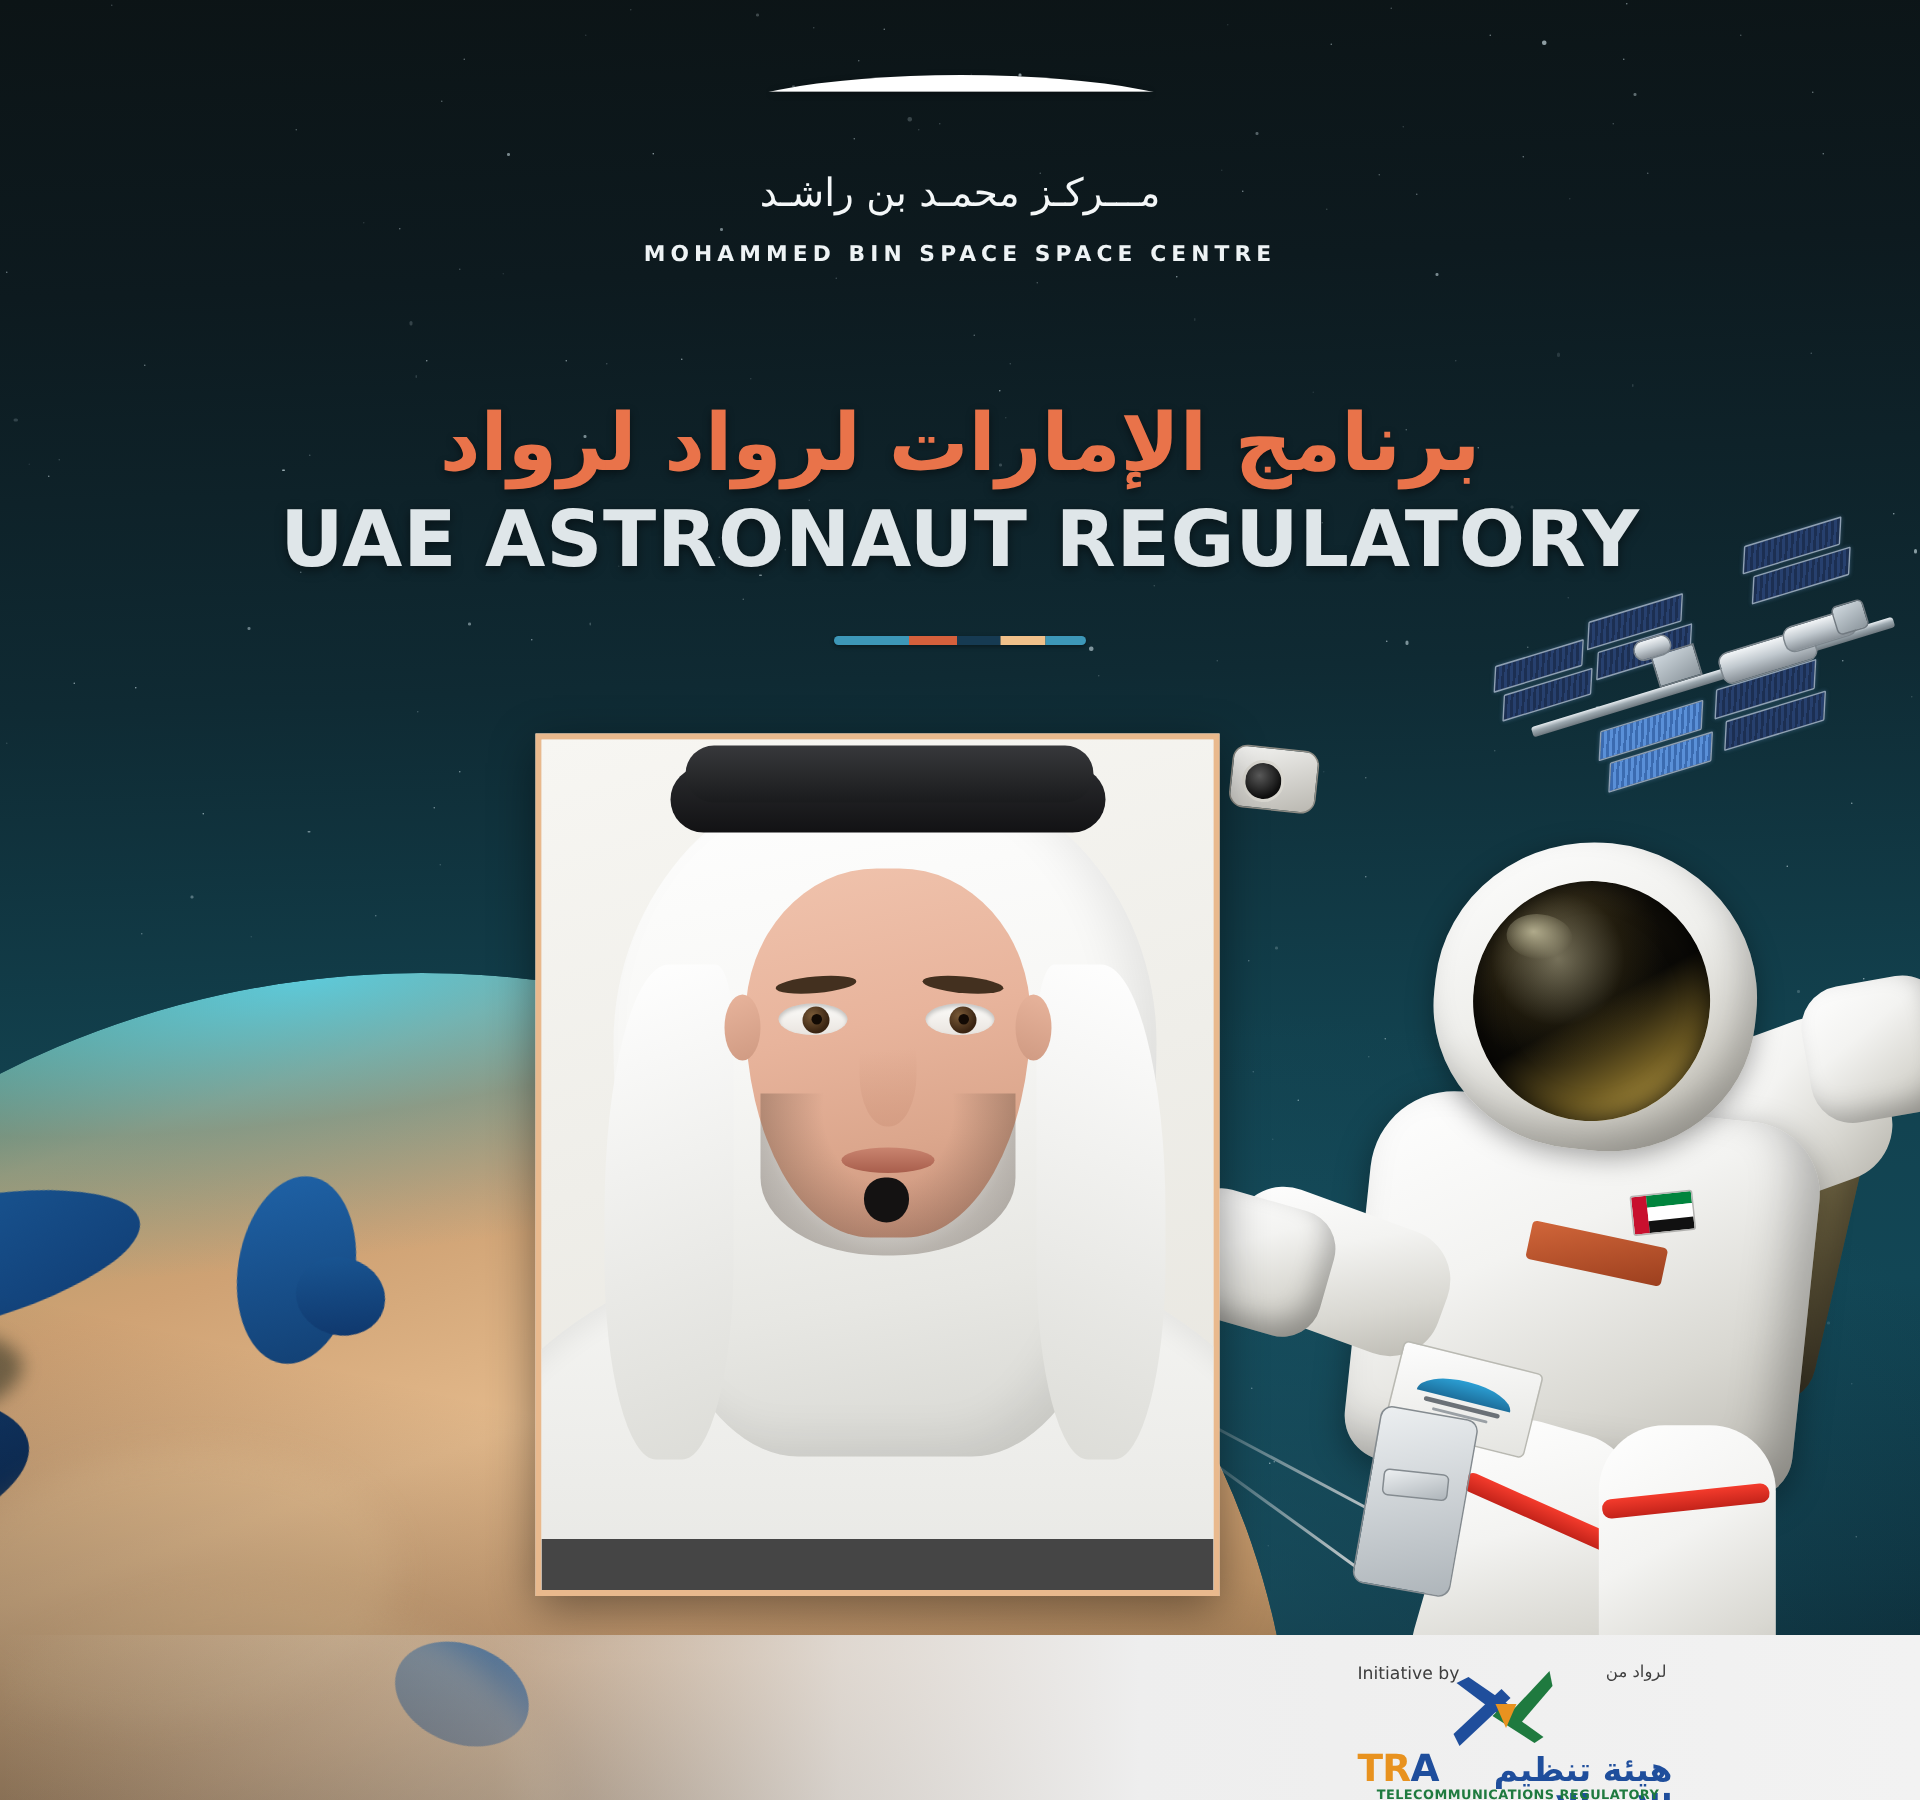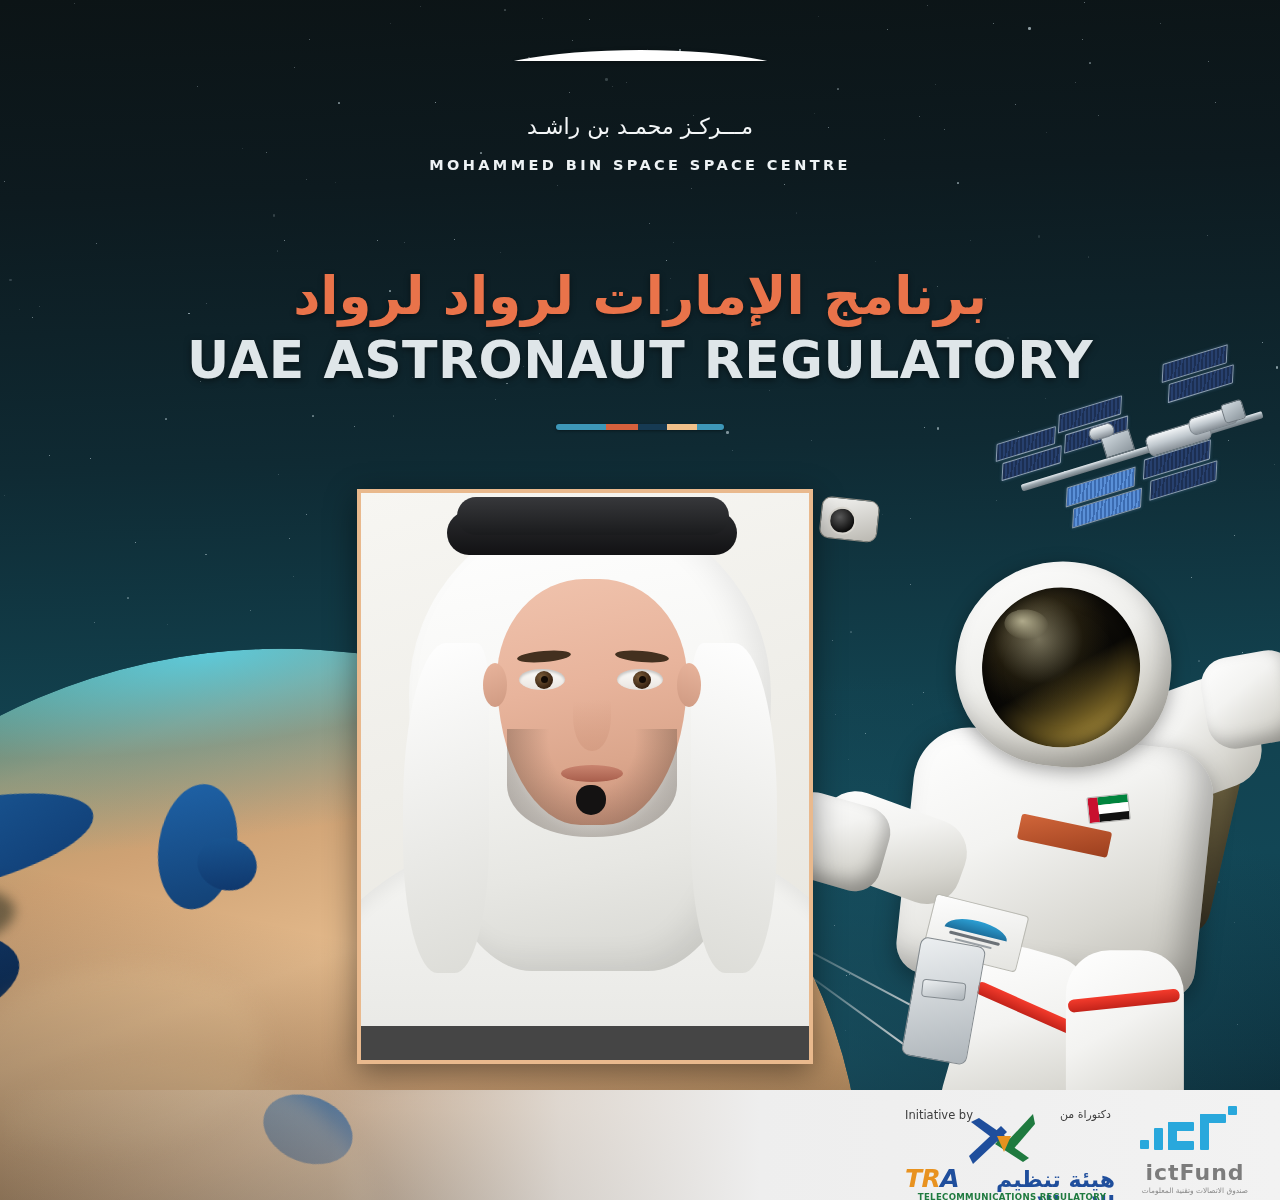--- a/index.html
+++ b/index.html
@@ -103,21 +103,21 @@
   .mb-l2 { width:38px; height:2px; background:#9aa0a5; border-radius:2px; }
   .tether { position:absolute; background:linear-gradient(90deg,rgba(220,220,220,0.0),rgba(225,225,225,0.85)); height:1.5px; }
   .orangebox{ position:absolute; background:linear-gradient(160deg,#d1663a,#9c3f1e); border-radius:3px; }
 
   
   .logo { position:absolute; left:0; right:0; top:50px; text-align:center; }
   .logo-arc { width:345px; height:34px; margin:0 auto 30px;
     border-radius:50% 50% 0 0 / 100% 100% 0 0;
     background:linear-gradient(180deg,#ffffff 0%,#ffffff 32%, rgba(255,255,255,0) 33%);
     filter:drop-shadow(0 1px 2px rgba(0,0,0,0.4)); }
-  .logo-ar1 { color:#f4f7f8; font-size:22px; letter-spacing:1px; line-height:1.18;
+  .logo-ar1 { color:#f4f7f8; font-size:26px; letter-spacing:1px; line-height:1.18;
     font-weight:400; direction:rtl; }
   .logo-ar2 { color:#f4f7f8; font-size:30px; letter-spacing:1px; line-height:1.1;
     font-weight:400; direction:rtl; margin-top:-2px; }
   .logo-en { color:#eef3f5; font-size:14.5px; letter-spacing:3.4px; font-weight:600;
     margin-top:17px; }
 
   
   .title-block { position:absolute; left:0; right:0; top:266px; text-align:center; }
   .t-ar { color:#e9734a; font-size:53px; font-weight:700; direction:rtl; line-height:1.12;
     text-shadow:0 2px 6px rgba(0,0,0,0.45); }
@@ -175,21 +175,21 @@
     background:linear-gradient(90deg, rgba(228,228,228,0) 0px, rgba(230,230,230,0.30) 330px,
       rgba(236,236,236,0.80) 560px, #eeeeee 760px, #f2f2f2 100%); }
   .fin { position:absolute; display:flex; align-items:center; gap:14px; }
 
   .tra-block { left:905px; top:14px; }
   .tra-top { display:flex; align-items:flex-start; justify-content:space-between; width:206px; }
   .tra-init { color:#3e3e3e; font-size:11.5px; font-weight:400; padding-top:4px; }
   .tra-ar-init { color:#3e3e3e; font-size:11px; direction:rtl; padding-top:4px; }
   .tra-mark { position:absolute; left:62px; top:8px; width:70px; height:54px; }
   .tra-wordline { position:absolute; left:0; top:60px; width:210px; display:flex; align-items:baseline; justify-content:flex-start; gap:4px; }
-  .tra-TRA { font-size:25px; font-weight:700; letter-spacing:-0.5px;font-style:italic; }
+  .tra-TRA { font-size:25px; font-weight:700; letter-spacing:-0.5px; }
   .tra-TRA .o { color:#e8921f; }
   .tra-TRA .b { color:#1f4e9c; }
   .tra-ar { color:#1f4e9c; font-size:22px; font-weight:700; direction:rtl; }
   .tra-sub { position:absolute; left:0; top:88px; width:214px; text-align:center;
     color:#1f7a3f; font-size:8.6px; font-weight:700; letter-spacing:0.3px; }
 
   .ict-block { left:1120px; top:16px; width:150px; }
   .ictmark { position:relative; width:118px; height:52px; margin:0 auto; }
   .ictmark i { position:absolute; background:#29a8dc; display:block; border-radius:1px; }
   .ict-word { text-align:center; color:#7c7c7c; font-size:22px; font-weight:700; letter-spacing:1px; margin-top:2px; }
@@ -569,47 +569,33 @@
     </div>
     <div class="caption">
     </div>
   </div>
 
   <div class="footer">
 
     <div class="fin tra-block" style="display:block;">
       <div class="tra-top">
         <span class="tra-init">Initiative by</span>
-        <span class="tra-ar-init">دكتوراة من</span>
+        <span class="tra-ar-init">لرواد من</span>
       </div>
       <div class="tra-mark">
         <svg width="70" height="54" viewBox="0 0 70 54">
           <polygon points="6,52 40,20 34,14 2,44" fill="#1f4e9c"></polygon>
           <polygon points="4,10 36,34 44,28 12,6" fill="#1f4e9c"></polygon>
           <polygon points="66,2 36,34 44,40 68,12" fill="#1f7a3f"></polygon>
           <polygon points="62,46 34,26 28,32 56,50" fill="#1f7a3f"></polygon>
           <polygon points="30,24 44,24 37,40" fill="#e8921f"></polygon>
         </svg>
       </div>
       <div class="tra-wordline">
         <span class="tra-TRA"><span class="o">TR</span><span class="b">A</span></span>
         <span class="tra-ar">هيئة تنظيم الاتصالات</span>
       </div>
       <div class="tra-sub">TELECOMMUNICATIONS REGULATORY AUTHORITY</div>
     </div>
 
-    <div class="fin ict-block" style="display:block;">
-      <div class="ictmark">
-        <i style="left:4px;  top:34px; width:9px;  height:9px;"></i>
-        <i style="left:18px; top:22px; width:9px;  height:22px;"></i>
-        <i style="left:32px; top:16px; width:26px; height:9px;"></i>
-        <i style="left:32px; top:16px; width:9px;  height:28px;"></i>
-        <i style="left:32px; top:35px; width:26px; height:9px;"></i>
-        <i style="left:64px; top:8px;  width:9px;  height:36px;"></i>
-        <i style="left:64px; top:8px;  width:26px; height:9px;"></i>
-        <i style="left:92px; top:0px;  width:9px;  height:9px;"></i>
-      </div>
-      <div class="ict-word">ictFund</div>
-      <div class="ict-ar">صندوق الاتصالات وتقنية المعلومات</div>
-    </div>
 
   </div>
 </div>
 
 </body></html>

